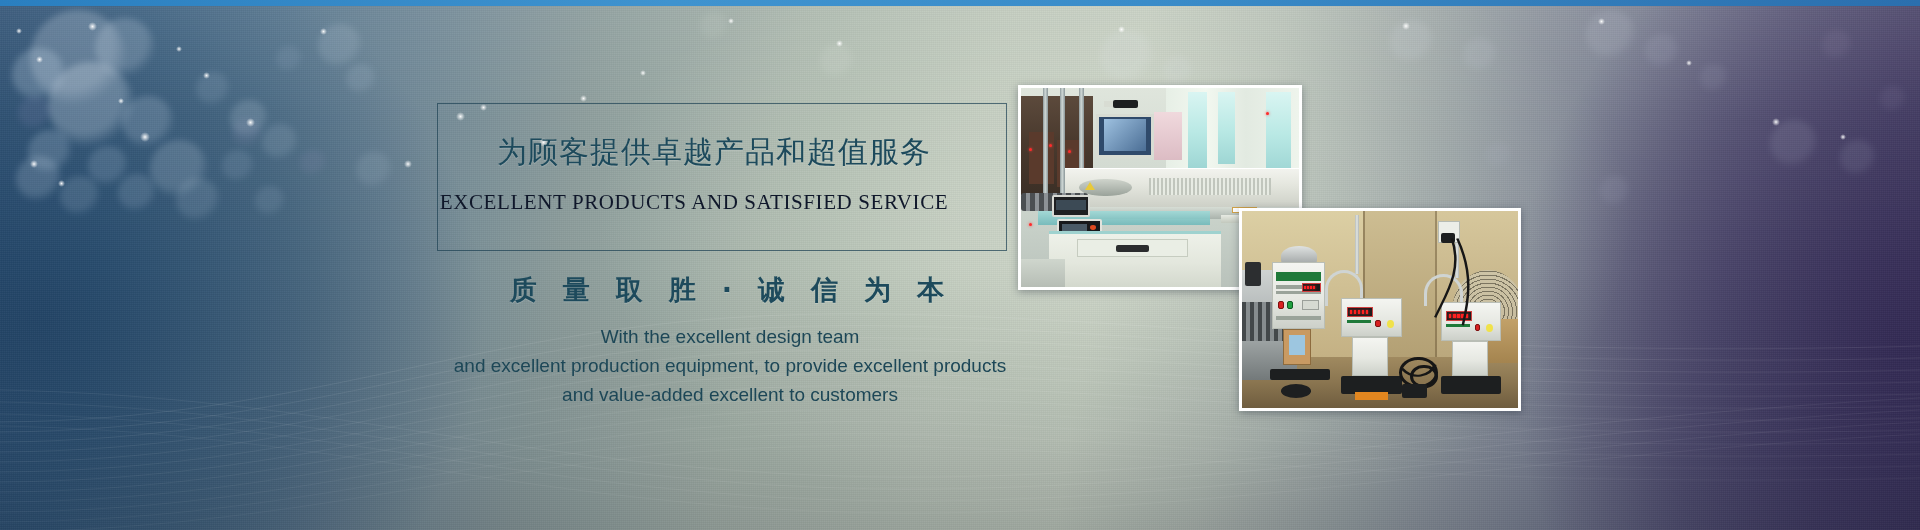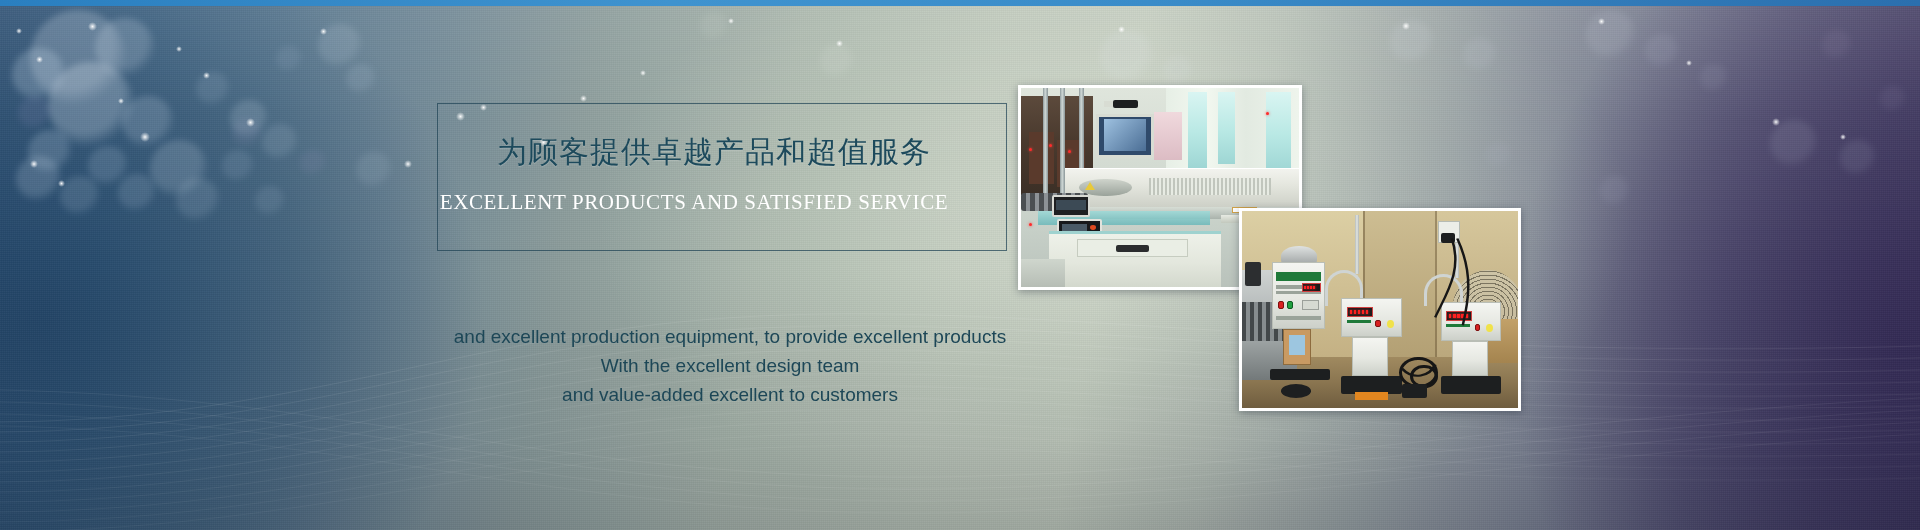--- a/index.html
+++ b/index.html
@@ -85,21 +85,21 @@
   .headline-cn{
     position:absolute;left:497px;top:132px;width:460px;
     font-size:30px;letter-spacing:1px;color:#1d4a5c;white-space:nowrap;
     font-family:Liberation Mono, monospace;
     text-shadow:0 1px 1px rgba(255,255,255,.22);
   }
   .headline-en{
     position:absolute;left:437px;top:190px;width:514px;
     text-align:center;
     font-family:"Liberation Serif","DejaVu Serif",serif;
-    font-size:21px;letter-spacing:.6px;color:#ffffff;white-space:nowrap;
+    font-size:21px;letter-spacing:.6px;color:#0f172a;white-space:nowrap;
   }
 
   
   .slogan{
     position:absolute;left:437px;top:272px;width:580px;
     text-align:center;
     font-family:"DejaVu Sans","Liberation Sans",sans-serif;
     font-size:27px;font-weight:600;letter-spacing:26px;
     color:#1d4a5c;text-indent:26px;white-space:nowrap;
     text-shadow:0 1px 1px rgba(255,255,255,.20);
@@ -318,24 +318,25 @@
   </svg>
 
   <div class="top-bar"></div>
 
   <div class="headline-box"></div>
 
   <div class="headline-cn">为顾客提供卓越产品和超值服务</div>
 
   <div class="headline-en">EXCELLENT PRODUCTS AND SATISFIED SERVICE</div>
 
+  <div class="slogan">质量取胜·诚信为本</div>
 
   <div class="para">
+    <div>With the excellent design team</div>
     <div>and excellent production equipment, to provide excellent products</div>
-    <div>With the excellent design team</div>
     <div>and value-added excellent to customers</div>
   </div>
 
   <div class="photo photo-1">
     <div class="inner">
       <div class="p1-bg"></div>
       <div class="p1-wallR"></div>
       <div class="p1-darkbay"></div>
       <div class="p1-furn" style="left:3%;top:22%;width:9%;height:26%;"></div>
       <div class="p1-furn" style="left:13%;top:26%;width:10%;height:24%;"></div>

